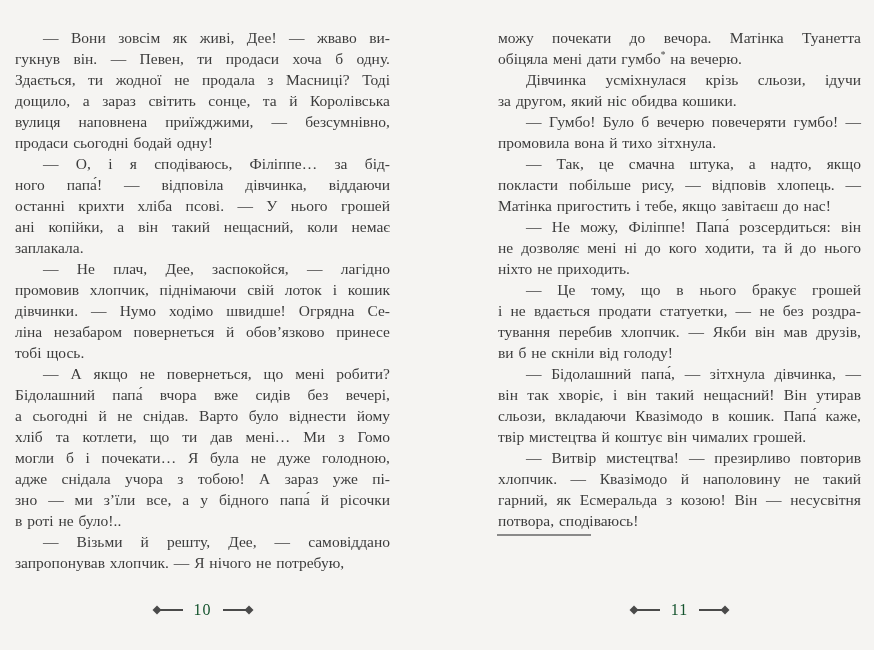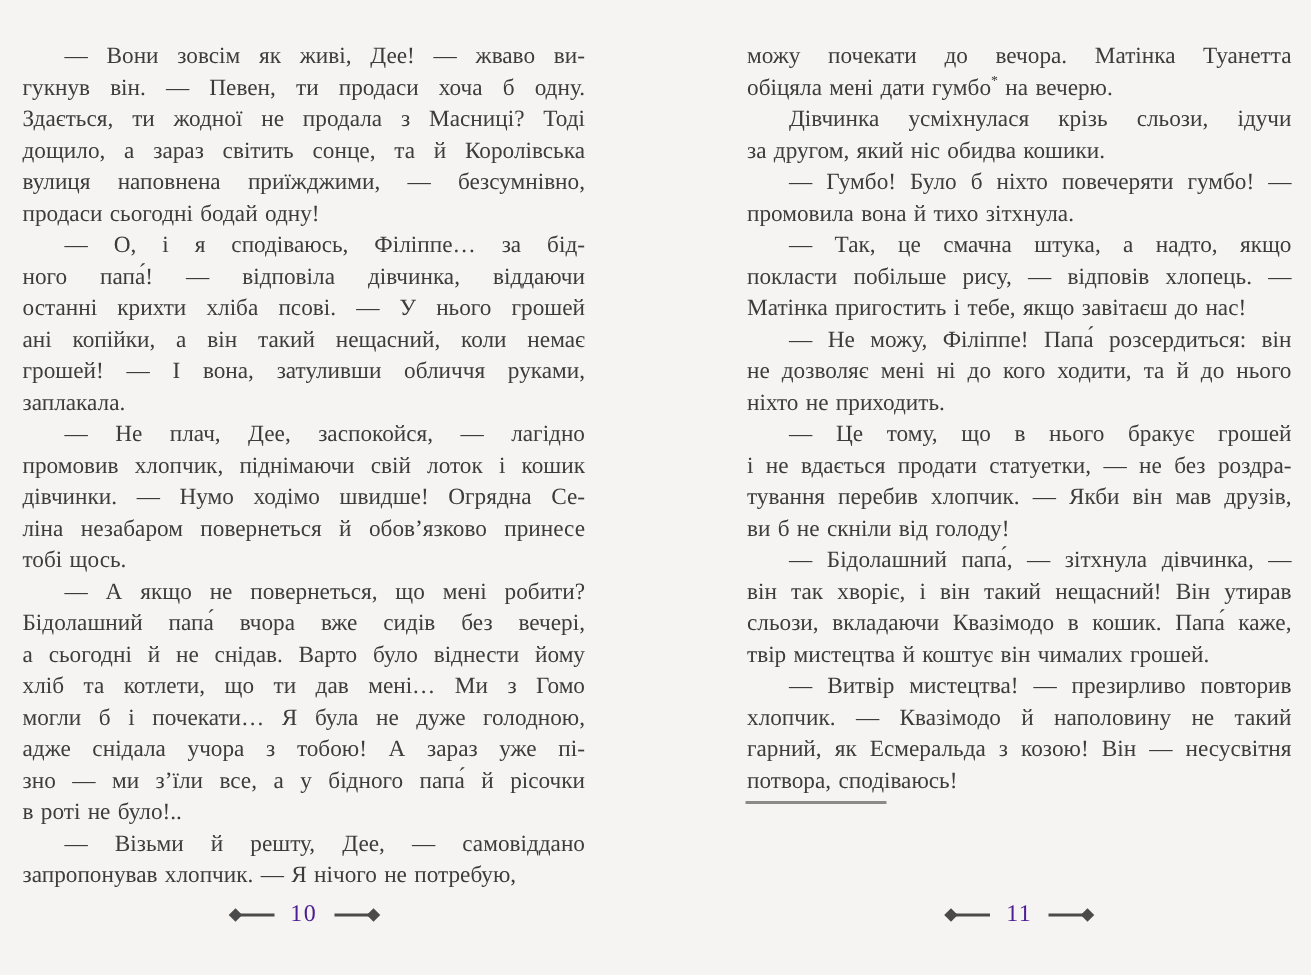--- a/index.html
+++ b/index.html
@@ -37,21 +37,21 @@
   .footnote .line { font-size: 13.5px; line-height: 20px; }
   .footnote .line:first-child { text-indent: -10px; }
 
   .pager {
     position: absolute; top: 601px;
     display: flex; align-items: center; justify-content: center;
     gap: 11px;
   }
   .pager-left  { left: 15px;  width: 375px; }
   .pager-right { left: 498px; width: 363px; }
-  .pagenum { font-size: 16px; color: #4c1d95; letter-spacing: 1px; }
+  .pagenum { font-size: 16px; color: #14532d; letter-spacing: 1px; }
 
   .orn { position: relative; width: 26px; height: 2px; background: #4a4a4a; }
   .orn::before {
     content: ""; position: absolute; top: -3px;
     width: 8px; height: 8px; background: #4a4a4a;
     transform: rotate(45deg) scale(0.8);
   }
   .orn-out-left::before  { left: -4px; }
   .orn-out-right::before { right: -4px; }
 </style>
@@ -65,21 +65,20 @@
         <div class="line first">— Вони зовсім як живі, Дее! — жваво ви-</div>
         <div class="line">гукнув він. — Певен, ти продаси хоча б одну.</div>
         <div class="line">Здається, ти жодної не продала з Масниці? Тоді</div>
         <div class="line">дощило, а зараз світить сонце, та й Королівська</div>
         <div class="line">вулиця наповнена приїжджими, — безсумнівно,</div>
         <div class="line last">продаси сьогодні бодай одну!</div>
         <div class="line first">— О, і я сподіваюсь, Філіппе… за бід-</div>
         <div class="line">ного папа́! — відповіла дівчинка, віддаючи</div>
         <div class="line">останні крихти хліба псові. — У нього грошей</div>
         <div class="line">ані копійки, а він такий нещасний, коли немає</div>
-        <div class="line">грошей! — І вона, затуливши обличчя руками,</div>
         <div class="line last">заплакала.</div>
         <div class="line first">— Не плач, Дее, заспокойся, — лагідно</div>
         <div class="line">промовив хлопчик, піднімаючи свій лоток і кошик</div>
         <div class="line">дівчинки. — Нумо ходімо швидше! Огрядна Се-</div>
         <div class="line">ліна незабаром повернеться й обов’язково принесе</div>
         <div class="line last">тобі щось.</div>
         <div class="line first">— А якщо не повернеться, що мені робити?</div>
         <div class="line">Бідолашний папа́ вчора вже сидів без вечері,</div>
         <div class="line">а сьогодні й не снідав. Варто було віднести йому</div>
         <div class="line">хліб та котлети, що ти дав мені… Ми з Гомо</div>
@@ -91,21 +90,21 @@
         <div class="line last">запропонував хлопчик. — Я нічого не потребую,</div>
       </div>
   </section>
 
   <section class="col col-right">
     <div class="text-block">
         <div class="line">можу почекати до вечора. Матінка Туанетта</div>
         <div class="line last">обіцяла мені дати гумбо<sup>*</sup> на вечерю.</div>
         <div class="line first">Дівчинка усміхнулася крізь сльози, ідучи</div>
         <div class="line last">за другом, який ніс обидва кошики.</div>
-        <div class="line first">— Гумбо! Було б ніхто повечеряти гумбо! —</div>
+        <div class="line first">— Гумбо! Було б вечерю повечеряти гумбо! —</div>
         <div class="line last">промовила вона й тихо зітхнула.</div>
         <div class="line first">— Так, це смачна штука, а надто, якщо</div>
         <div class="line">покласти побільше рису, — відповів хлопець. —</div>
         <div class="line last">Матінка пригостить і тебе, якщо завітаєш до нас!</div>
         <div class="line first">— Не можу, Філіппе! Папа́ розсердиться: він</div>
         <div class="line">не дозволяє мені ні до кого ходити, та й до нього</div>
         <div class="line last">ніхто не приходить.</div>
         <div class="line first">— Це тому, що в нього бракує грошей</div>
         <div class="line">і не вдається продати статуетки, — не без роздра-</div>
         <div class="line">тування перебив хлопчик. — Якби він мав друзів,</div>

